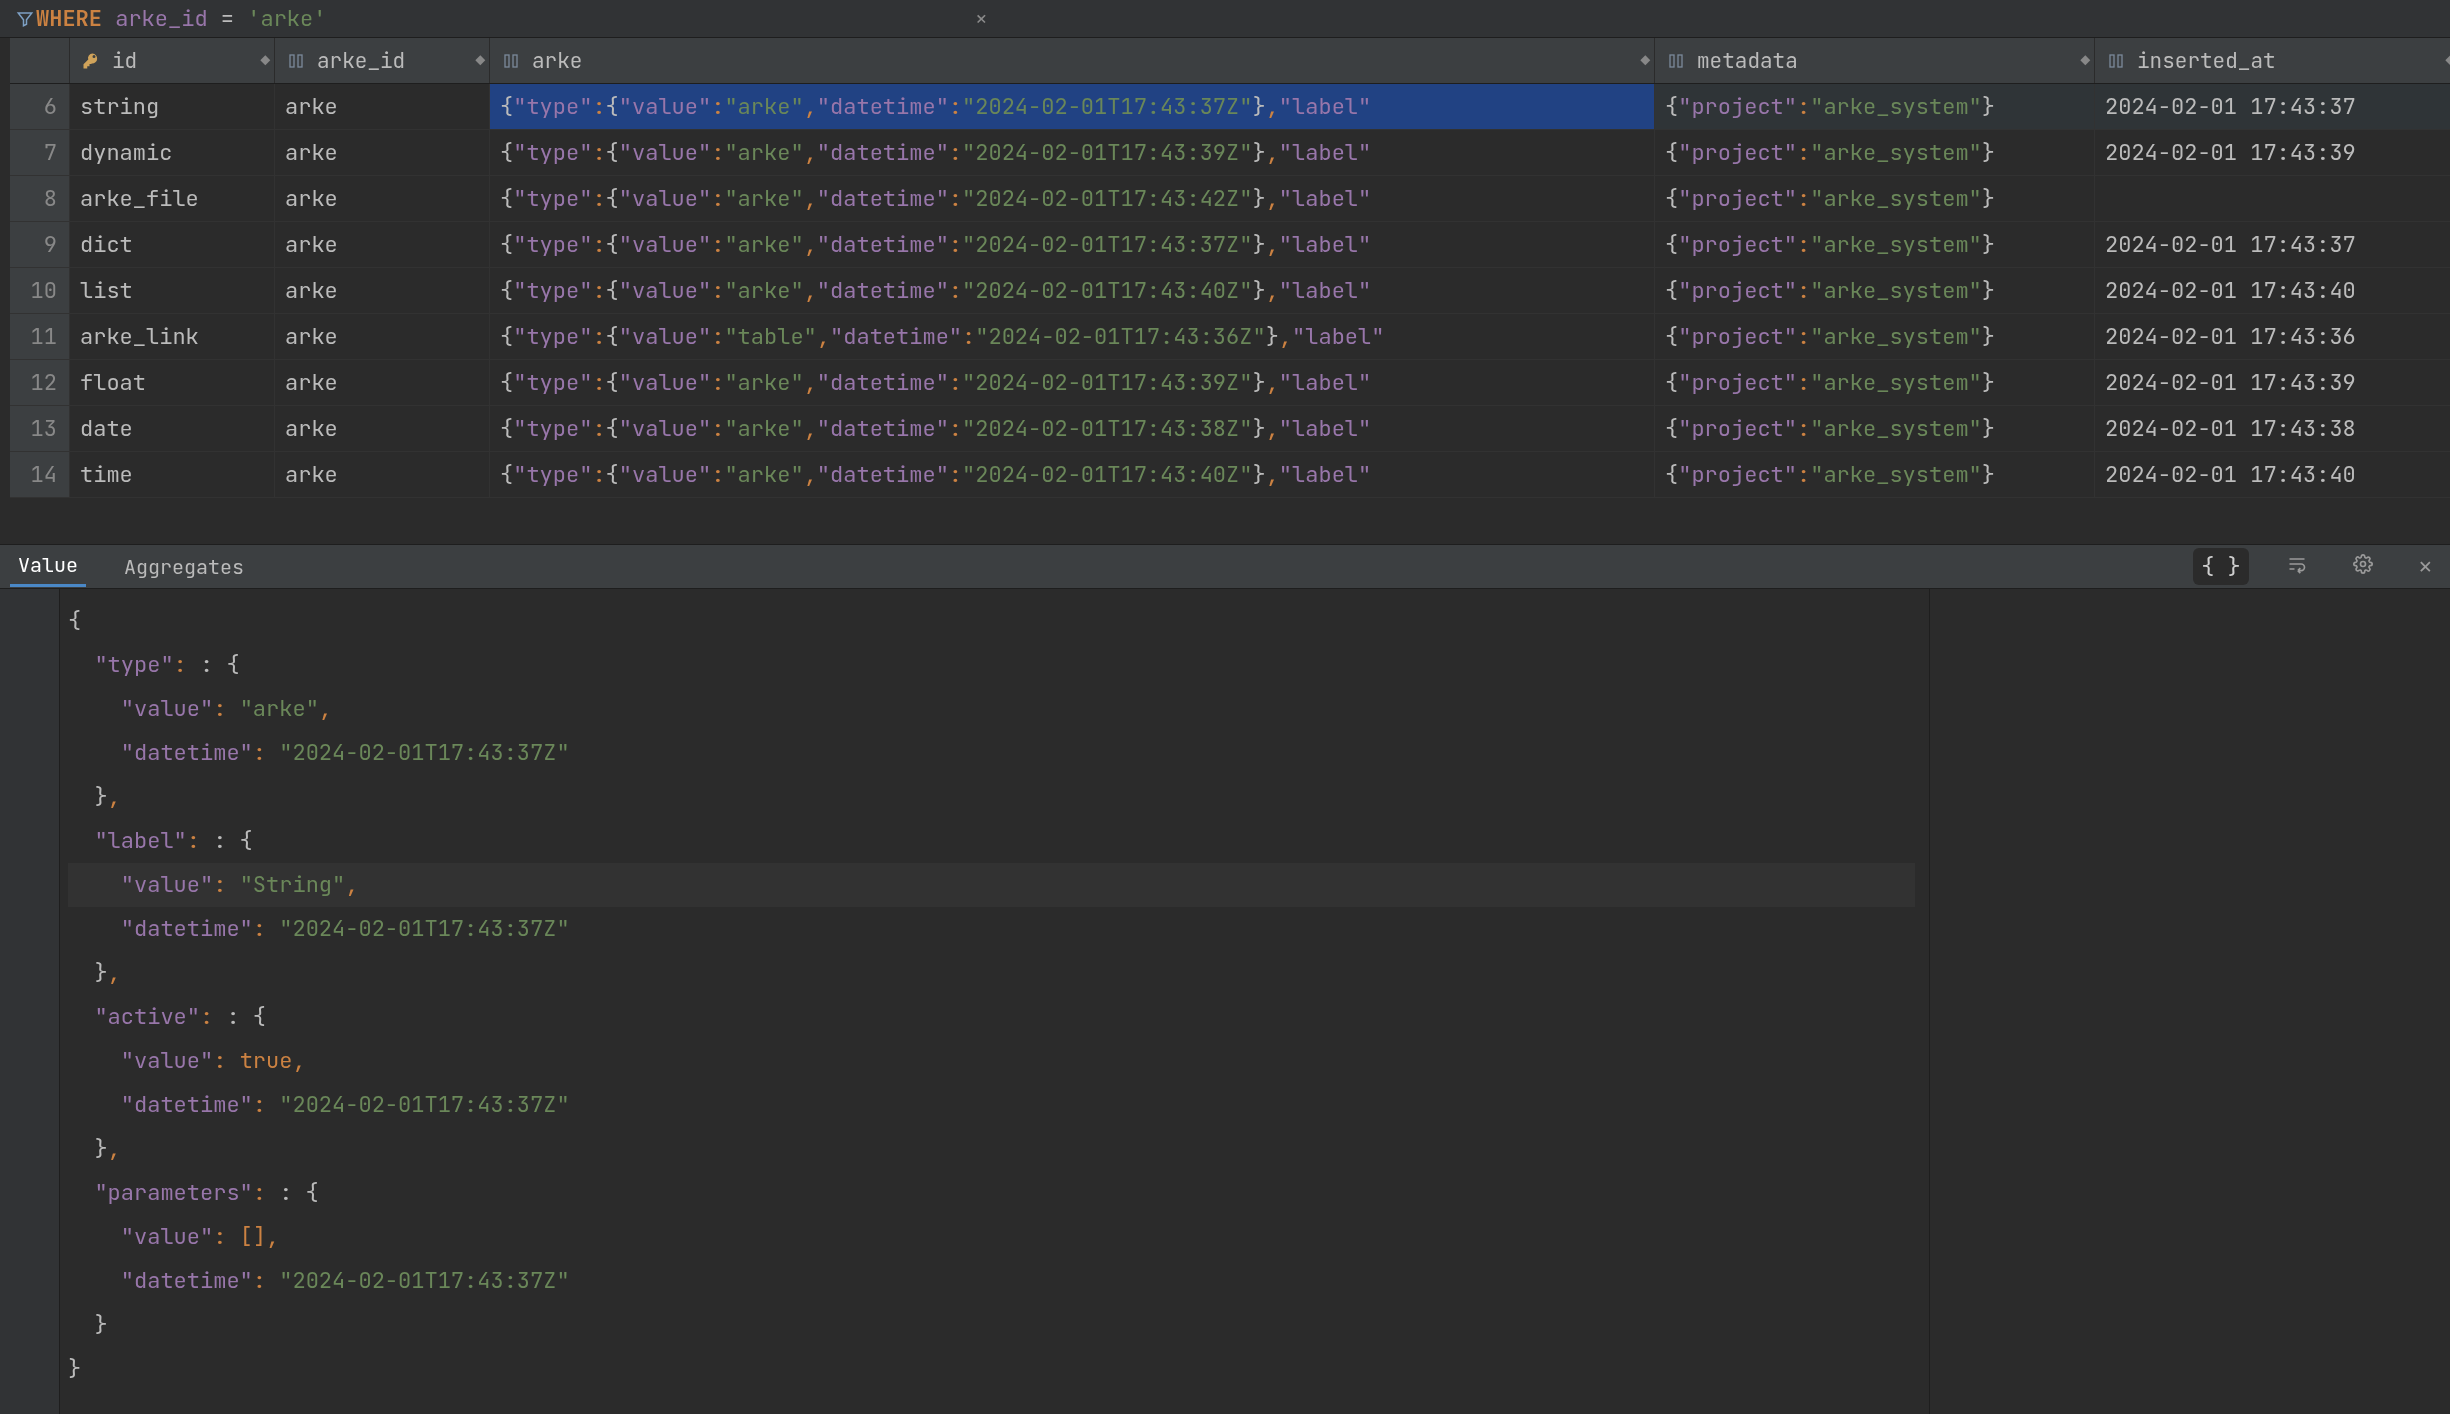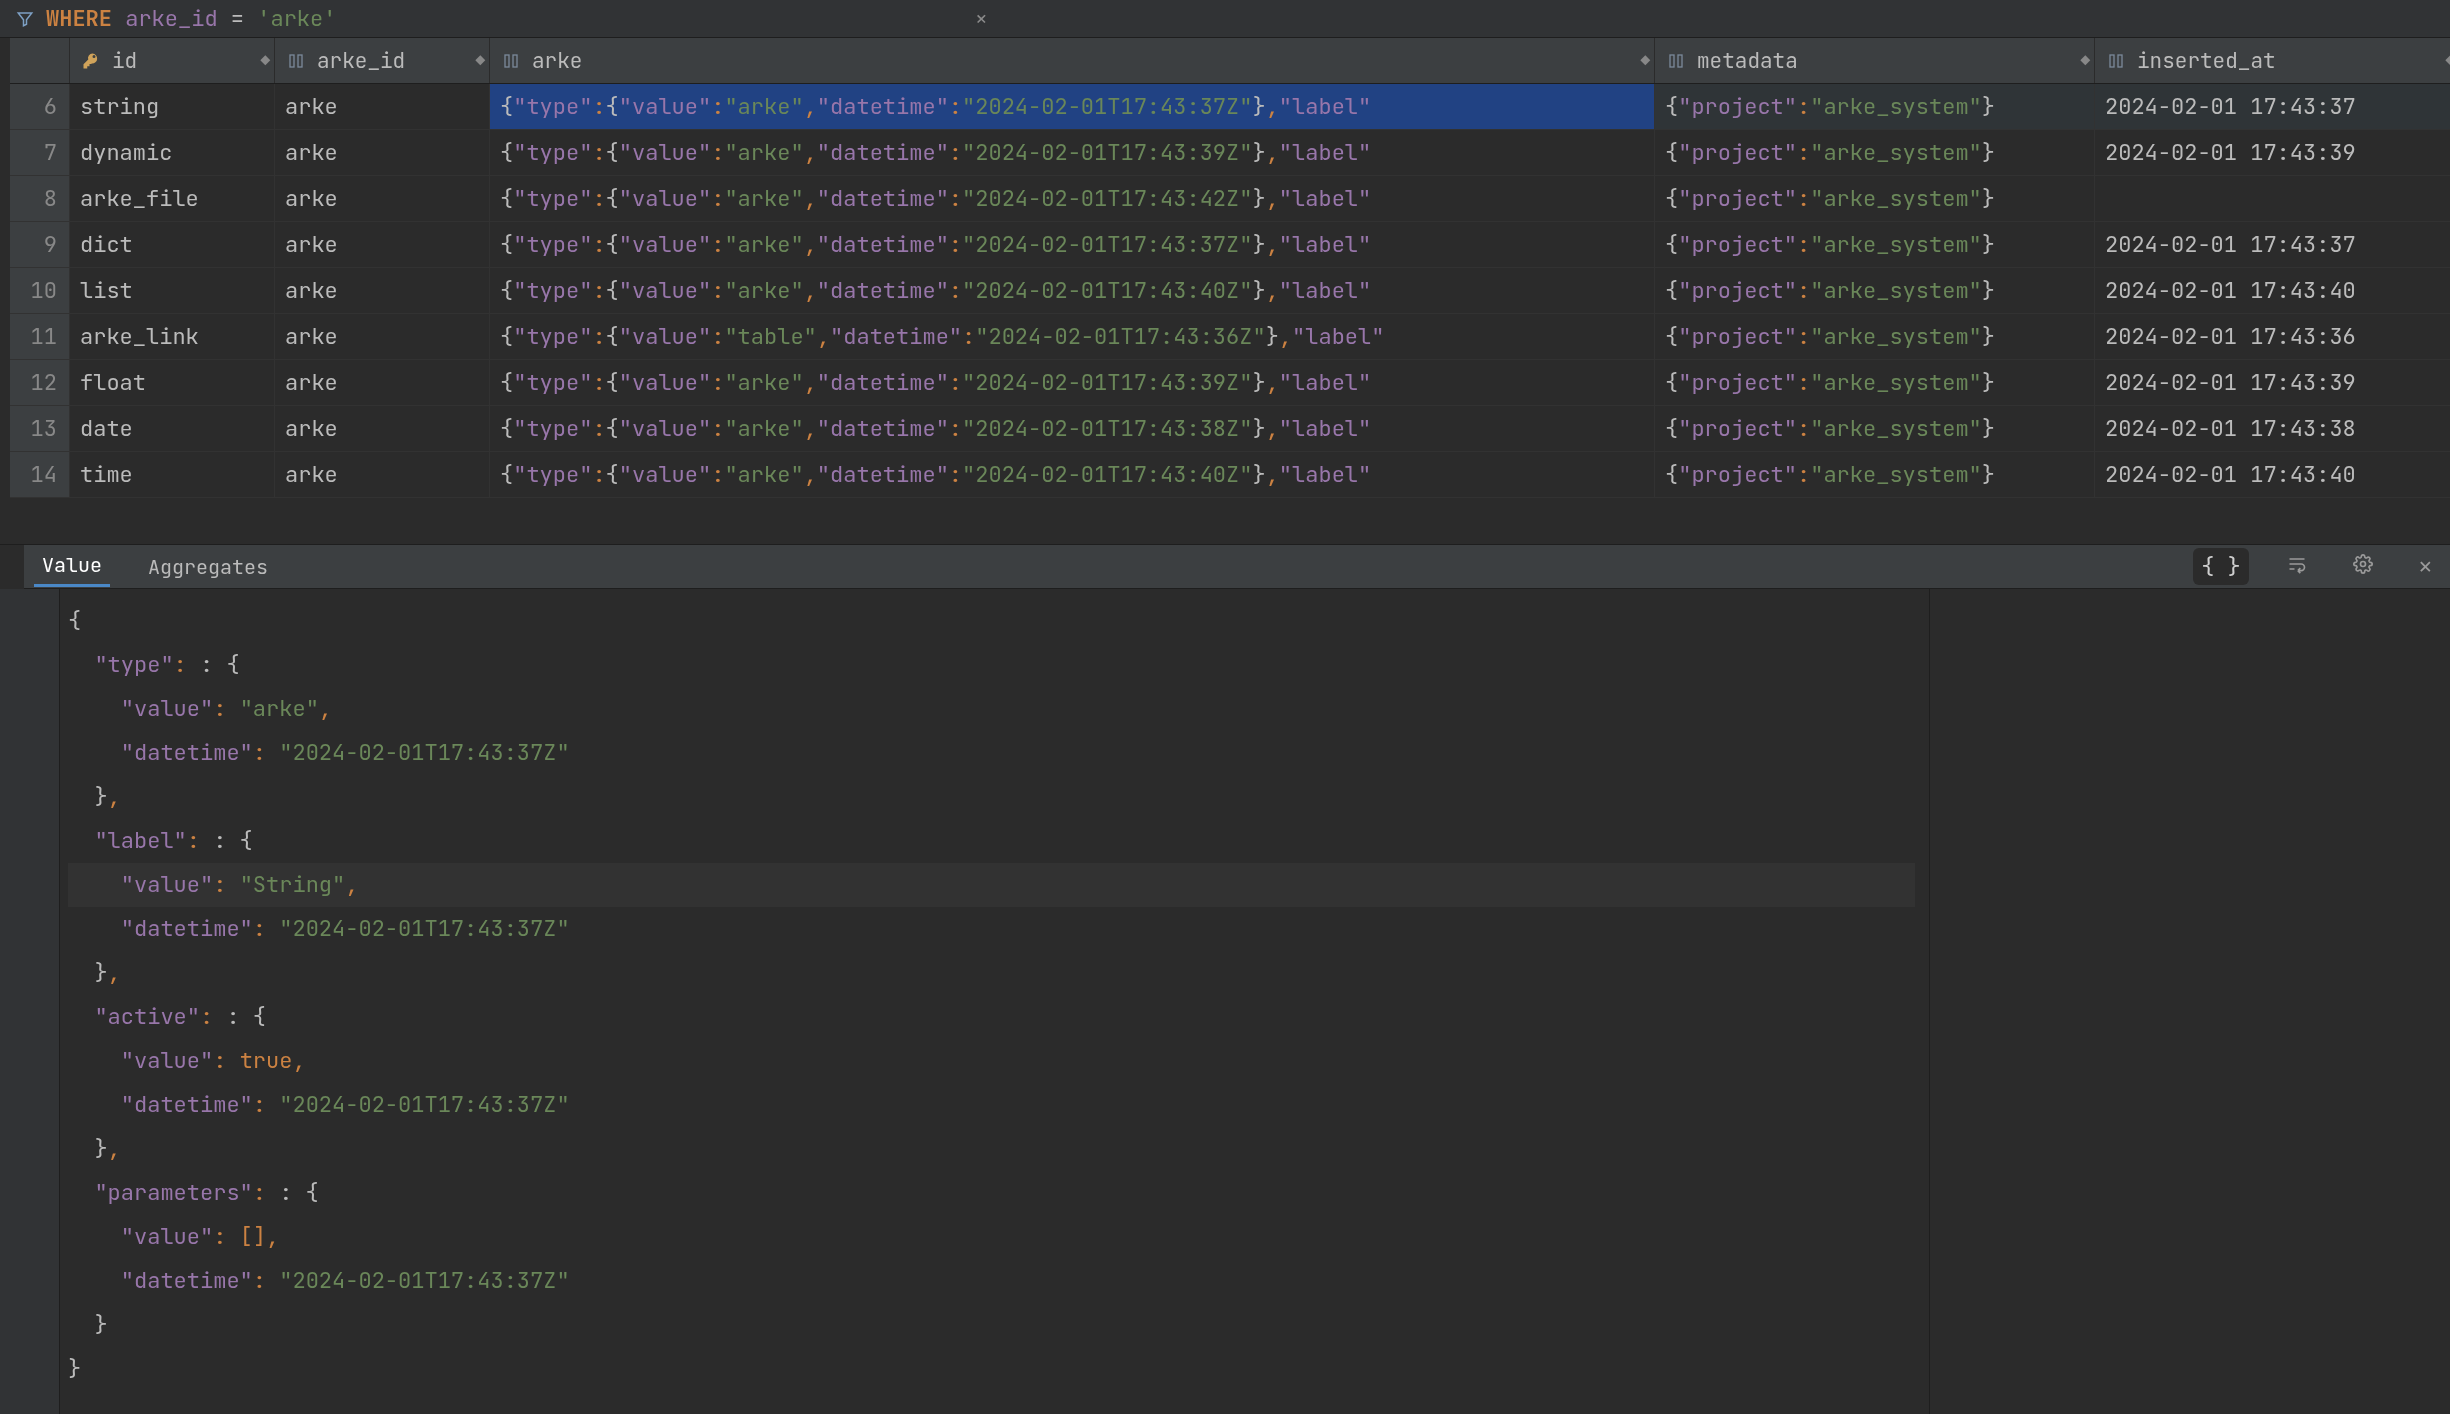--- a/index.html
+++ b/index.html
@@ -16,21 +16,20 @@
   
   .filter-bar {
     display: flex;
     height: 38px;
     border-bottom: 1px solid #1e1e1e;
     background: #313335;
   }
   .filter-cell {
     display: flex;
     align-items: center;
-    gap: 10px;
     padding: 0 14px;
     border-right: 1px solid #1e1e1e;
     flex: 1 1 auto;
     position: relative;
   }
   .filter-cell:last-child { border-right: none; }
   .filter-cell .close-x {
     position: absolute;
     right: 12px;
     color: #8a8a8a;
@@ -127,21 +126,20 @@
   }
   .detail-tabs {
     display: flex;
     align-items: center;
     height: 44px;
     background: #3c3f41;
     border-bottom: 1px solid #1e1e1e;
     padding: 0 10px;
     gap: 30px;
     font-size: 20px;
-    margin-left: 24px;
   }
   .detail-tabs .tab {
     color: #bbbbbb;
     padding: 6px 8px;
     cursor: pointer;
   }
   .detail-tabs .tab.active {
     border-bottom: 3px solid #4a88c7;
     color: #ffffff;
   }

